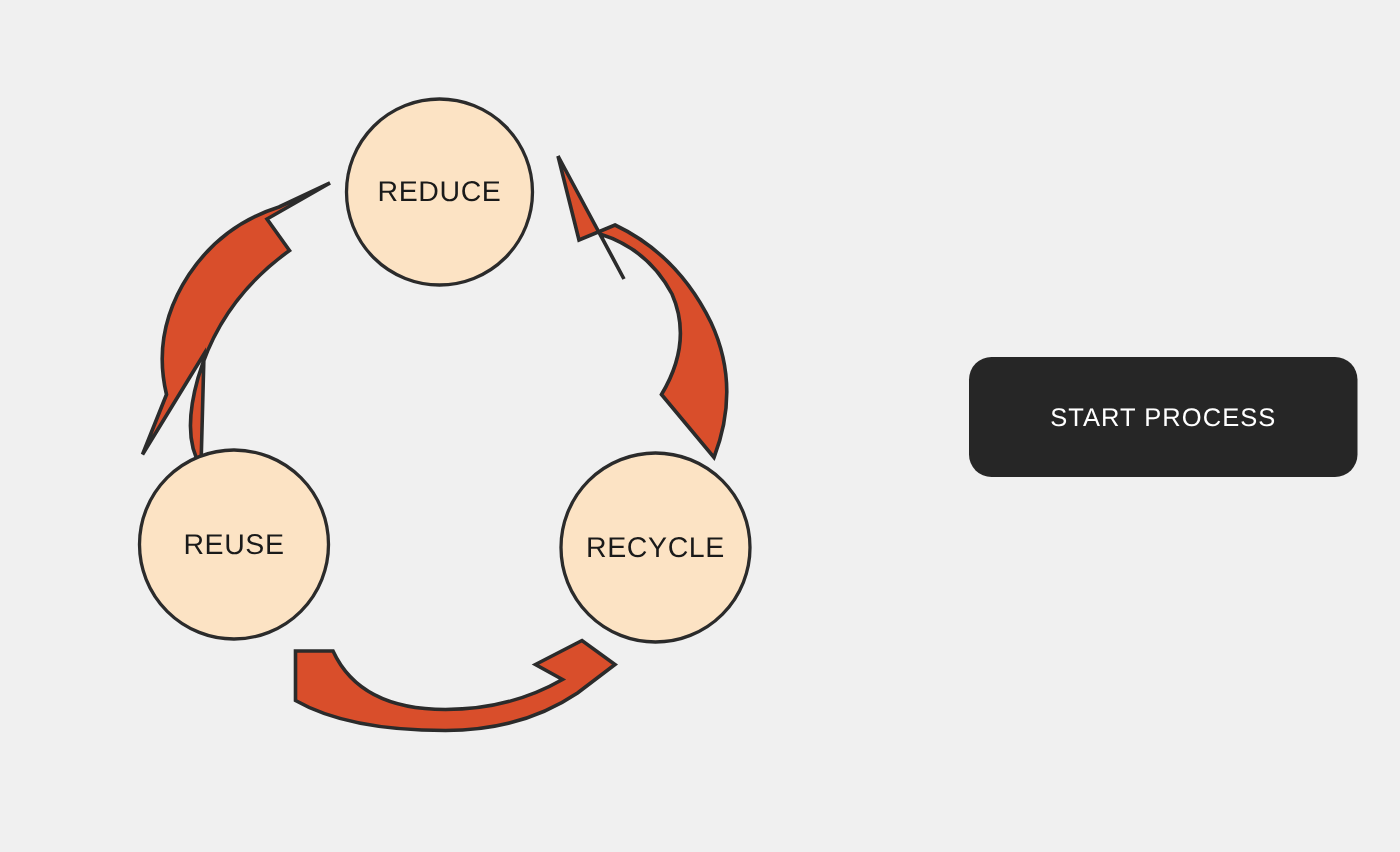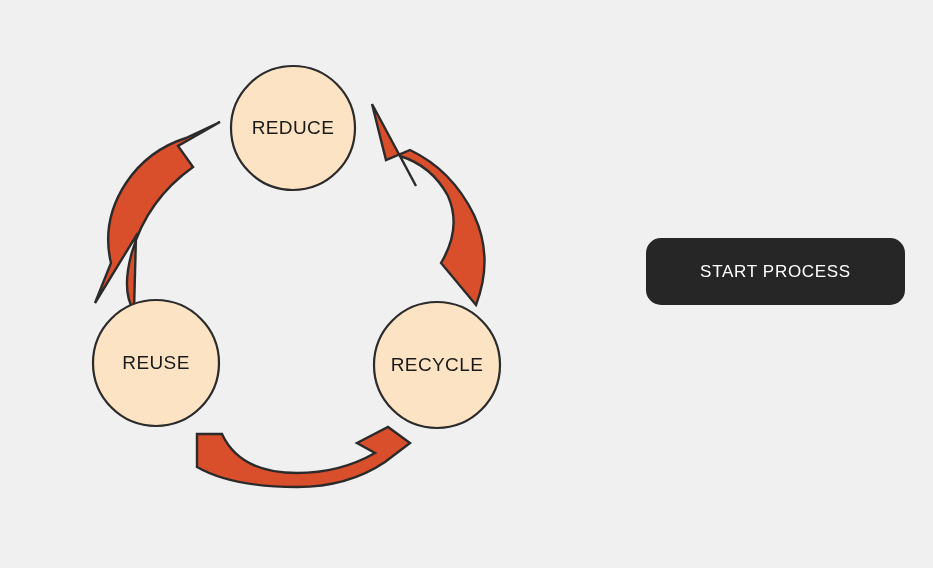--- a/index.html
+++ b/index.html
@@ -36,21 +36,21 @@
     fill: #1a1a1a;
     text-anchor: middle;
     dominant-baseline: middle;
     letter-spacing: 0.4px;
   }
   .start-button {
     position: absolute;
     left: 646px;
     top: 238px;
     width: 259px;
-    height: 67px;
+    height: 80px;
     background: #262626;
     border: none;
     border-radius: 15px;
     color: #ffffff;
     font-family: "Liberation Sans", sans-serif;
     font-size: 17px;
     letter-spacing: 0.7px;
     cursor: pointer;
     padding: 0;
     display: flex;

